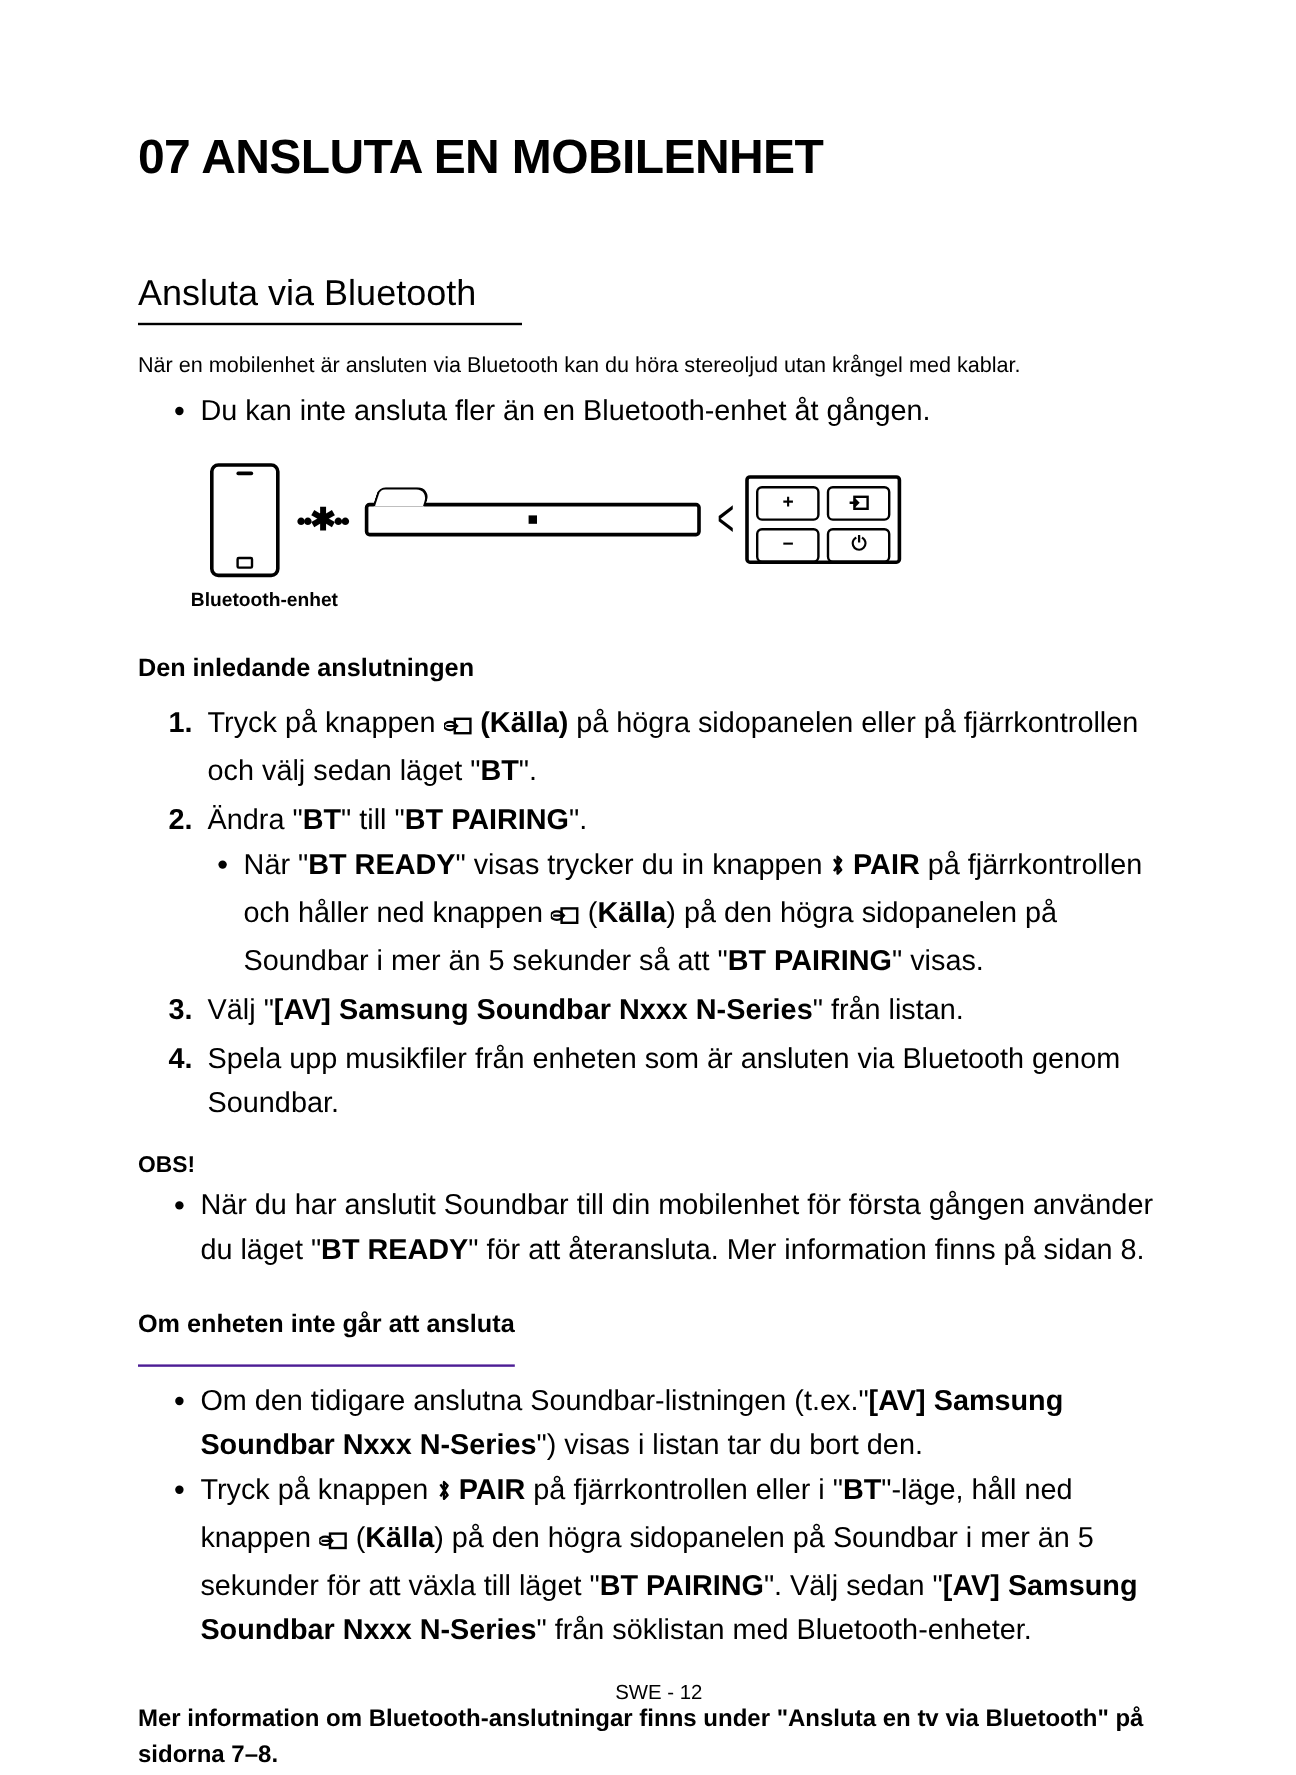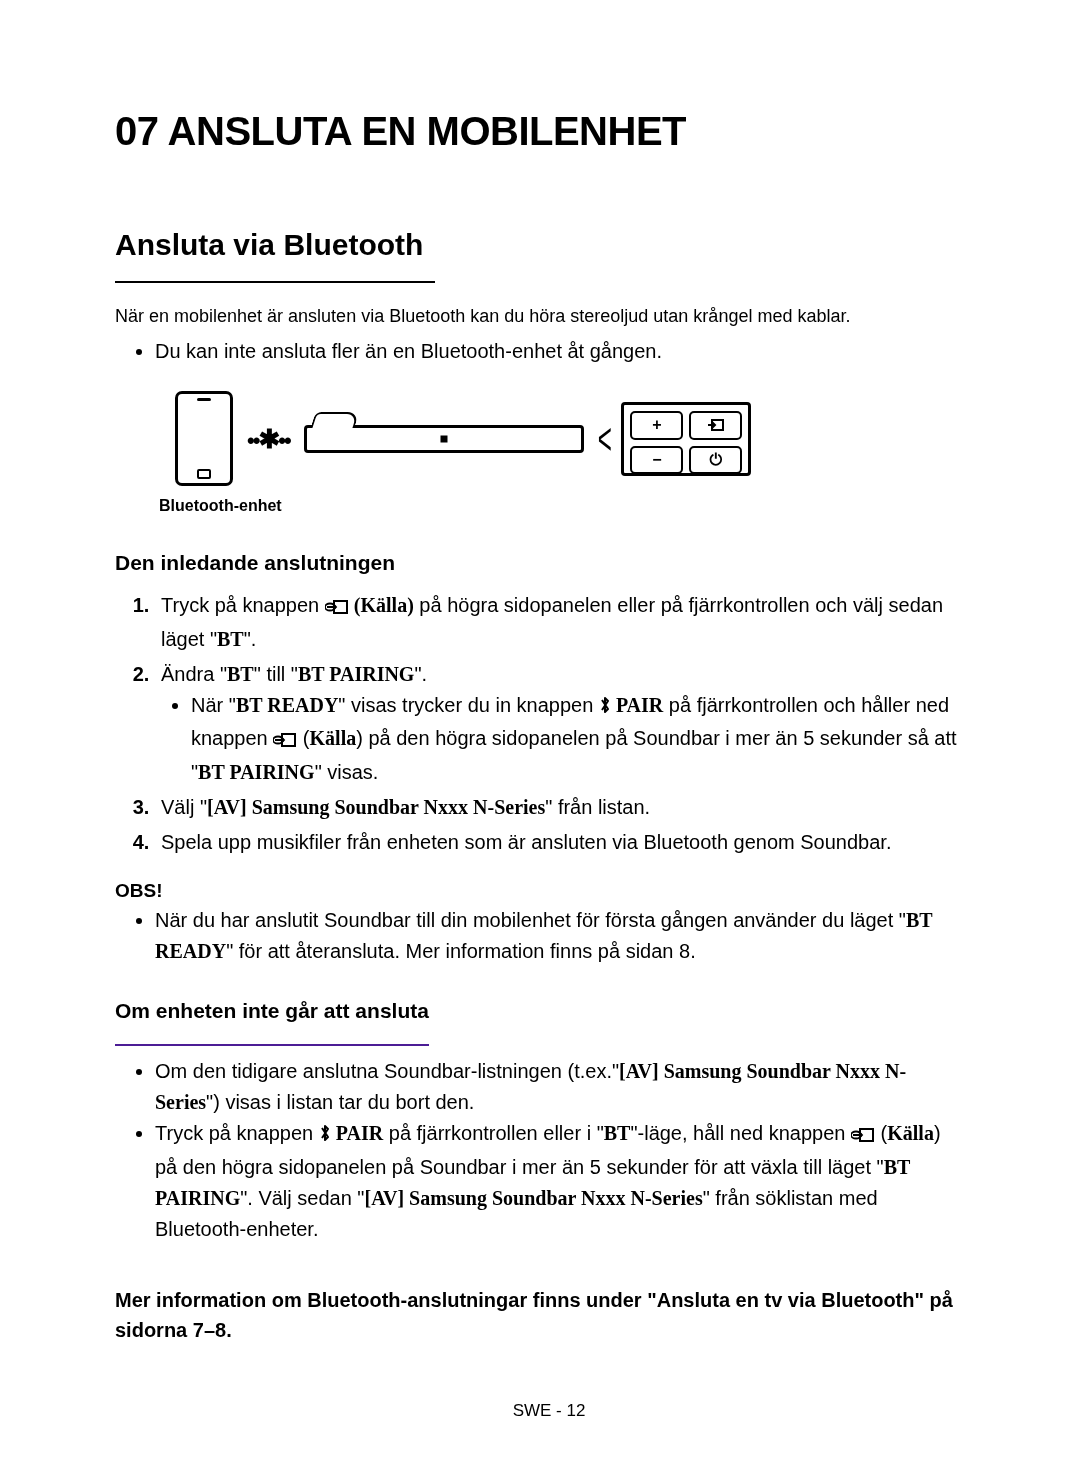--- a/index.html
+++ b/index.html
@@ -14,45 +14,45 @@
     line-height: 1.55;
   }
   h1.chapter {
     font-size: 40px;
     font-weight: 700;
     letter-spacing: -0.5px;
     margin-bottom: 60px;
   }
   h2.section {
     font-size: 30px;
-    font-weight: 700;
+    font-weight: 400;
     border-bottom: 2px solid #000;
     display: block;
     width: 320px;
-    padding-bottom: 12px;
+    padding-bottom: 0;
     margin-bottom: 20px;
   }
   p.intro {
     font-size: 18px;
     margin-bottom: 6px;
   }
   ul.outer, ol.outer {
-    margin-left: 40px;
-    font-size: 20px;
+    margin-left: 52px;
+    font-size: 24px;
   }
   ul.outer { list-style: disc; }
   ol.outer { list-style: decimal; }
   ol.outer > li { padding-left: 6px; margin-bottom: 4px; }
   ol.outer > li::marker { font-weight: 700; }
   ul.inner {
     list-style: disc;
     margin-left: 30px;
   }
   ul.inner li { margin-bottom: 4px; }
-  .bold { font-weight: 700; font-family: Liberation Serif, serif; }
+  .bold { font-weight: 700; }
   h3.sub {
     font-size: 21px;
     font-weight: 700;
     margin-top: 28px;
     margin-bottom: 10px;
   }
   h3.sub.underline {
     border-bottom: 2px solid #4c1d95;
     display: inline-block;
     padding-bottom: 16px;

